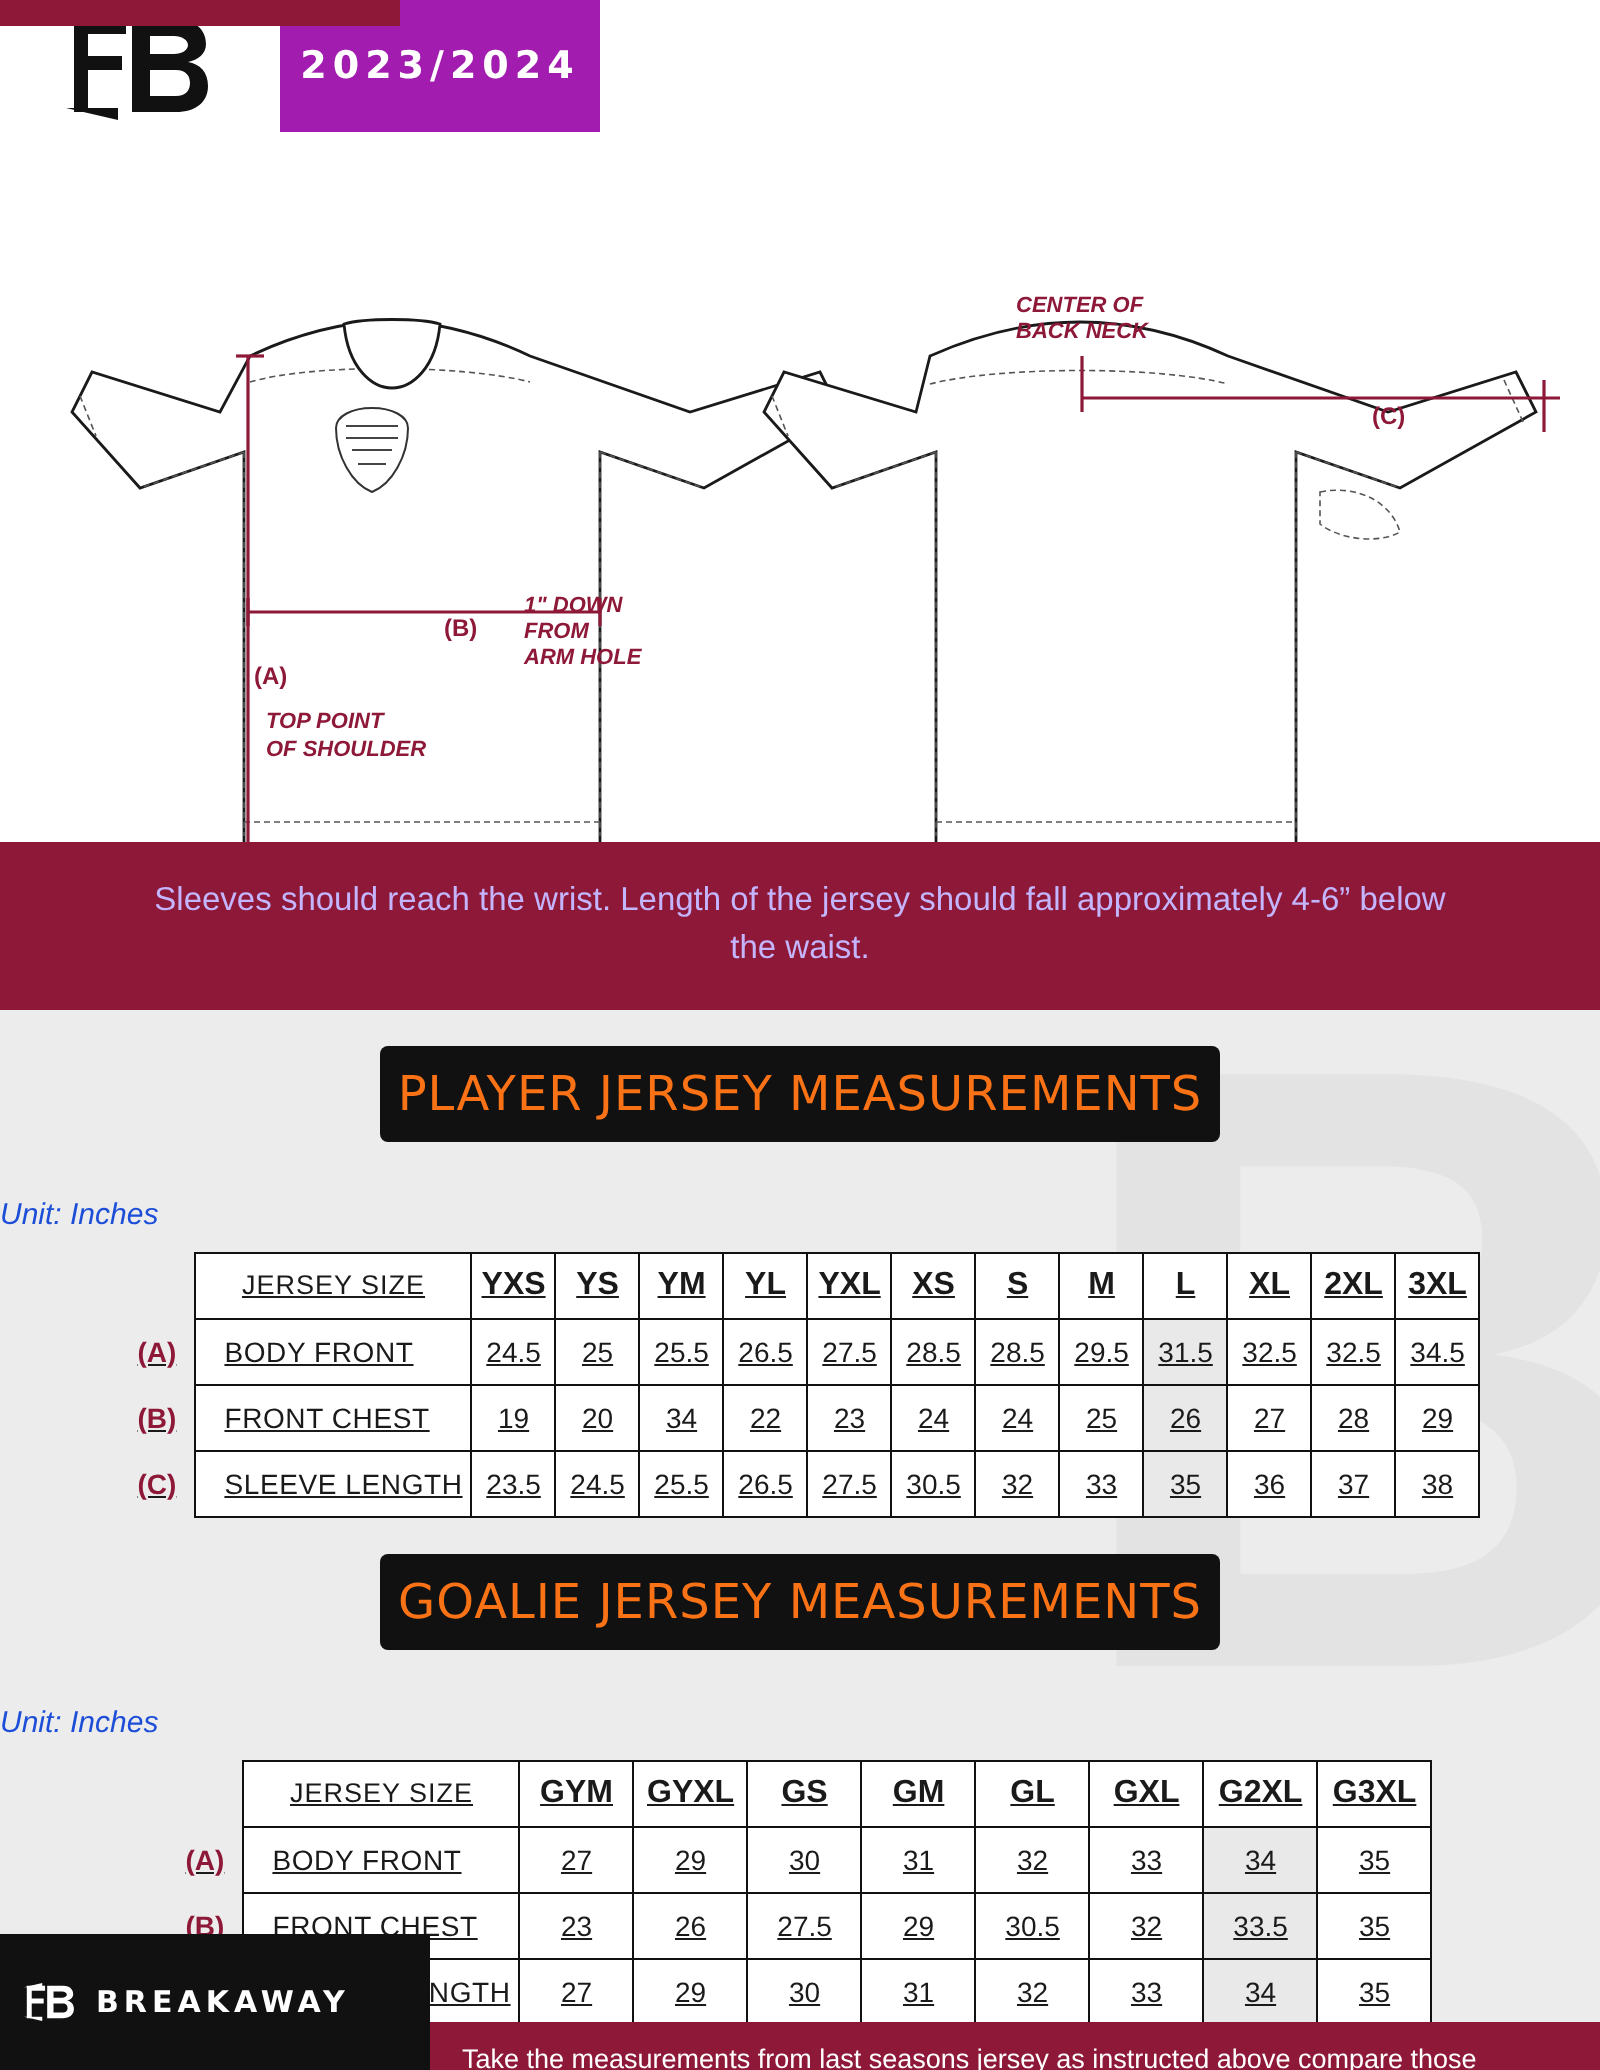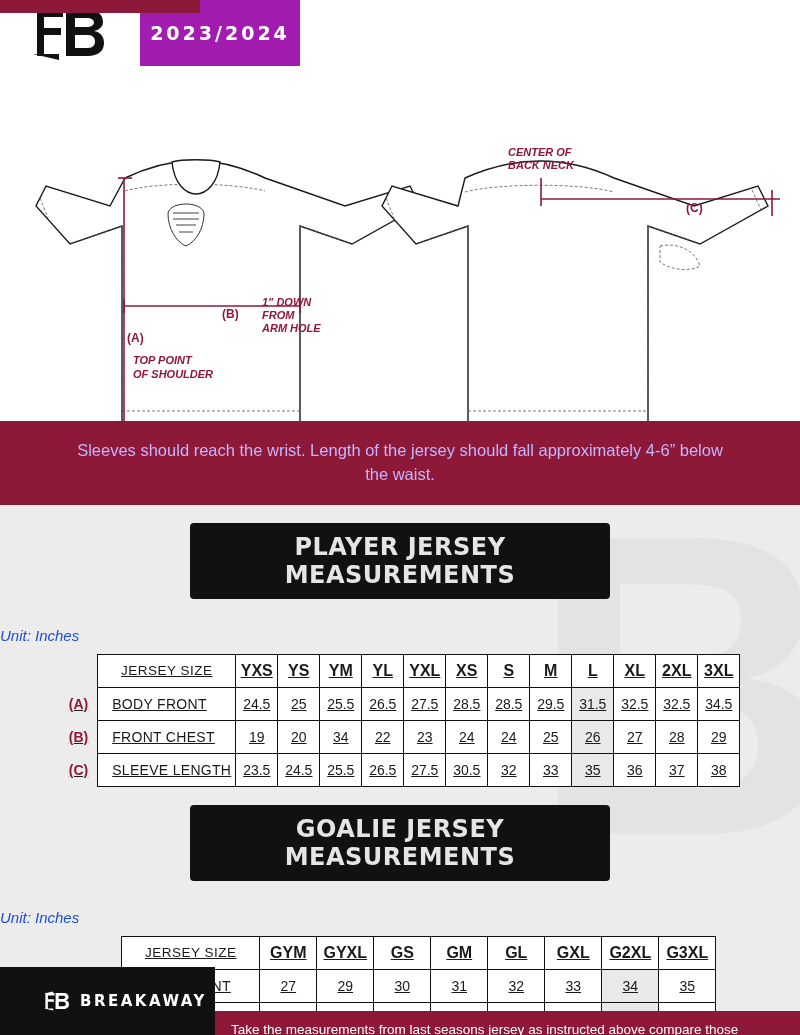--- a/index.html
+++ b/index.html
@@ -59,22 +59,22 @@
     position:relative; z-index:2;
     background:#8e1838; color:#c4b5fd; text-align:center;
     padding:18px 70px; font-size:16.5px; line-height:1.45;
   }
 
   
   .section {
     position:relative; z-index:2; padding-top:18px;
   }
   .sec-title {
-    background:#111; color:#e5e5e5; display:block; margin:0 auto;
-    width:420px; text-align:center; font-size:24px; font-weight:bold;
+    background:#111; color:#f97316; display:block; margin:0 auto;
+    width:420px; text-align:center; font-size:24px; font-weight:normal;
     letter-spacing:0.5px; padding:10px 0; border-radius:4px;
     font-family:"DejaVu Sans", sans-serif;
   }
   .unit {
     text-align:left; font-style:italic; font-size:15px;
     margin:28px 0 10px; color:#1d4ed8;
   }
 
   
   table {
@@ -110,21 +110,21 @@
   .goalie-table td:nth-child(2) { width:128px; }
   .goalie-table td { width:57px; }
 
   
   .footer {
     position:absolute; bottom:0; left:0; right:0; z-index:3;
     display:flex; height:68px;
   }
   .footer-brand {
     width:215px; background:#111; color:#fff; display:flex;
-    align-items:center; gap:10px; padding-left:44px;
+    align-items:center; gap:10px; padding-left:12px;
   }
   .footer-brand-name {
     font-size:15px; letter-spacing:2.5px; font-weight:bold;
     font-family:"DejaVu Sans", sans-serif;
   }
   .footer-text {
     flex:1; background:#8e1838; color:#fff; font-size:13.5px;
     line-height:1.45; padding:9px 16px 0 16px;margin-top:44px;
   }
 </style>

